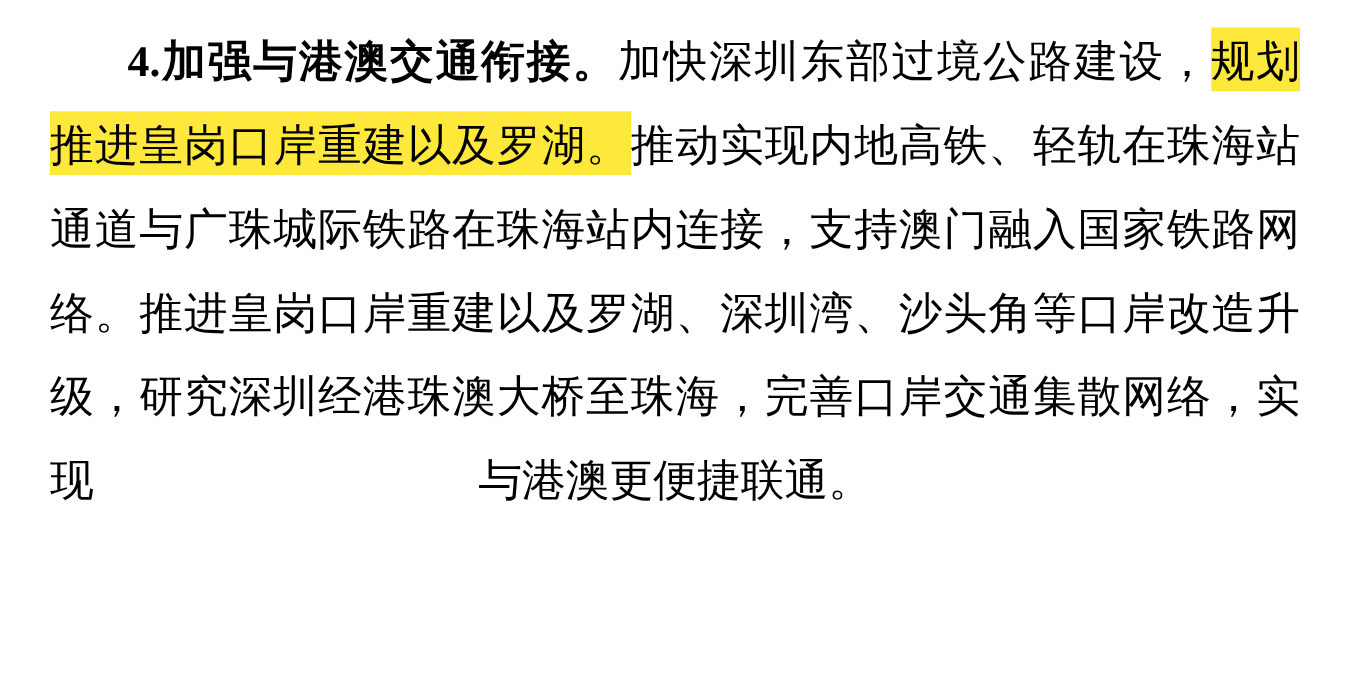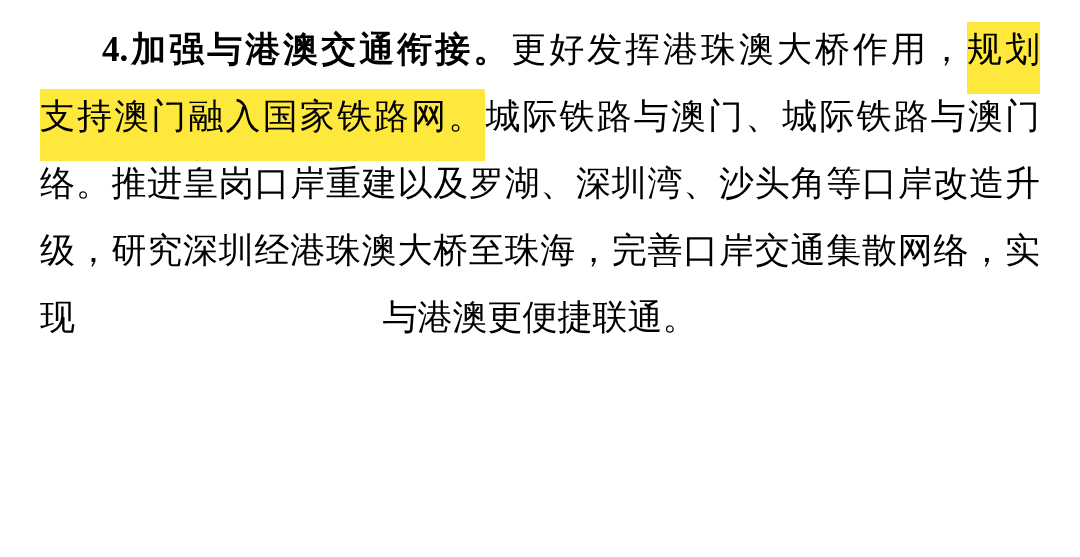--- a/index.html
+++ b/index.html
@@ -41,27 +41,28 @@
     text-indent: 62px;
   }
   .seg { }
   .seg-bold {
     font-weight: bold;
     margin-top: 24px;
   }
   .seg-highlight {
     background-color: var(--hl);
     padding-top: 8px;
-    padding-bottom: 25px;
+    padding-bottom: 4px;
   }
 </style>
 </head>
 <body>
 
 <div class="page">
   <div class="paragraph">
-      <div class="line indent"><span class="seg seg-bold">4.加强与港澳交通衔接。</span><span class="seg seg-normal">更好发挥港珠澳大桥作用，</span><span class="seg seg-highlight">规划</span></div>
-      <div class="line"><span class="seg seg-highlight">支持澳门融入国家铁路网。</span><span class="seg seg-normal">城际铁路与澳门、城际铁路与澳门</span></div>
+      <div class="line indent"><span class="seg seg-bold">4.加强与港澳交通衔接。</span><span class="seg seg-normal">加快深圳东部过境公路建设，</span><span class="seg seg-highlight">规划</span></div>
+      <div class="line"><span class="seg seg-highlight">推进皇岗口岸重建以及罗湖。</span><span class="seg seg-normal">推动实现内地高铁、轻轨在珠海站</span></div>
+      <div class="line"><span class="seg seg-normal">通道与广珠城际铁路在珠海站内连接，支持澳门融入国家铁路网</span></div>
       <div class="line"><span class="seg seg-normal">络。推进皇岗口岸重建以及罗湖、深圳湾、沙头角等口岸改造升</span></div>
       <div class="line"><span class="seg seg-normal">级，研究深圳经港珠澳大桥至珠海，完善口岸交通集散网络，实现</span></div>
       <div class="line no-justify"><span class="seg seg-normal">与港澳更便捷联通。</span></div>
     </div>
 </div>
 
 </body></html>

